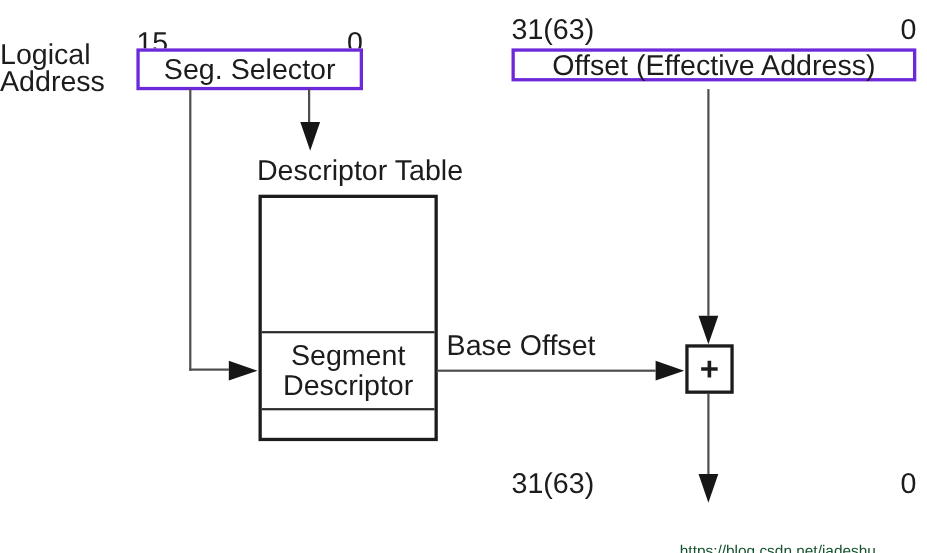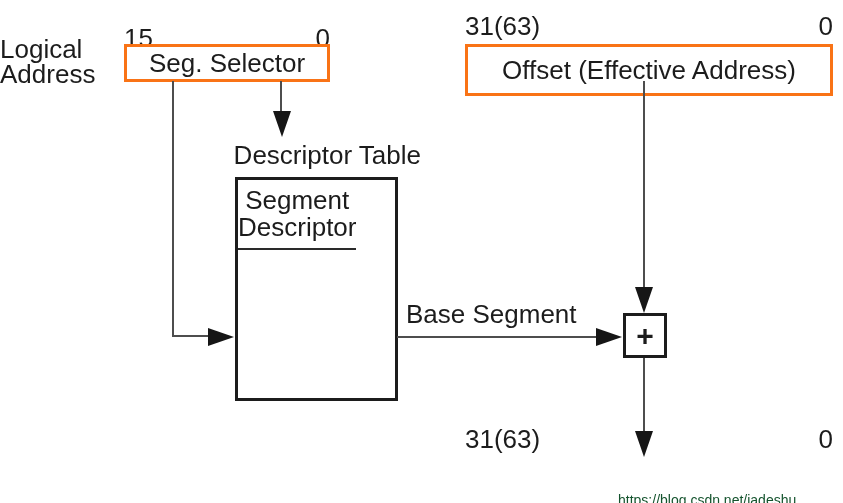--- a/index.html
+++ b/index.html
@@ -8,21 +8,21 @@
     width: 843px;
     height: 503px;
     background: #ffffff;
     font-family: "Liberation Sans", sans-serif;
     color: #1c1c1c;
     overflow: hidden;
   }
   .box {
     position: absolute;
     box-sizing: border-box;
-    border: 3px solid #f97316;
+    border: 3px solid #6d28d9;
     background: #ffffff;
     display: flex;
     align-items: center;
     justify-content: center;
     font-size: 26px;
     line-height: 1;
     white-space: nowrap;
   }
   .bits {
     position: absolute;
@@ -51,21 +51,21 @@
     border-left: 26px solid #161616;
   }
   .dtable {
     position: absolute;
     box-sizing: border-box;
     left: 235px; top: 177px;
     width: 163px; height: 224px;
     border: 3px solid #1c1c1c;
     background: #ffffff;
     display: flex;
-    flex-direction: row;
+    flex-direction: column;
   }
   .dtable .row-top    { height: 121px; border-bottom: 2px solid #2a2a2a; }
   .dtable .row-mid    {
     height: 68px; border-bottom: 2px solid #2a2a2a;
     display: flex; align-items: center; justify-content: center;
     font-size: 26px; line-height: 27px; text-align: center;
   }
   .dtable .row-bottom { flex: 1; }
   .adder {
     position: absolute;
@@ -102,34 +102,34 @@
 
   <div class="box" style="left:124px; top:44px; width:206px; height:38px;">
     <span>Seg. Selector</span>
   </div>
 
   <div class="bits" style="left:465px; top:13px; width:368px;">
     <span>31(63)</span>
     <span>0</span>
   </div>
 
-  <div class="box" style="left:465px; top:44px; width:368px; height:52px;">
+  <div class="box" style="left:465px; top:44px; width:368px; height:30px;">
     <span>Offset (Effective Address)</span>
   </div>
 
   <div class="plainlabel" style="left:205px; top:143px; width:216px; text-align:right;">Descriptor Table</div>
 
   <div class="dtable">
     <div class="row-top"></div>
     <div class="row-mid multiline">Segment
 Descriptor</div>
     <div class="row-bottom"></div>
   </div>
 
-  <div class="plainlabel" style="left:406px; top:302px;">Base Segment</div>
+  <div class="plainlabel" style="left:406px; top:302px;">Base Offset</div>
 
   <div class="adder">
     <span>+</span>
   </div>
 
   <div class="bits" style="left:465px; top:426px; width:368px;">
     <span>31(63)</span>
     <span>0</span>
   </div>
 

